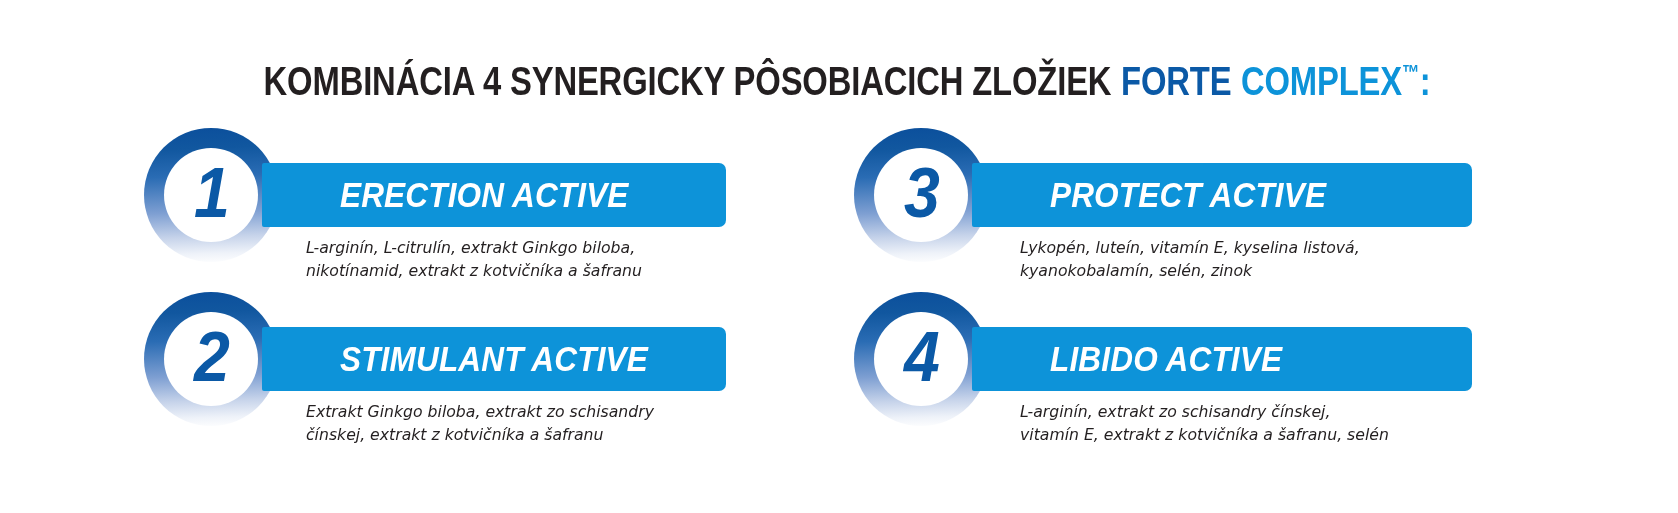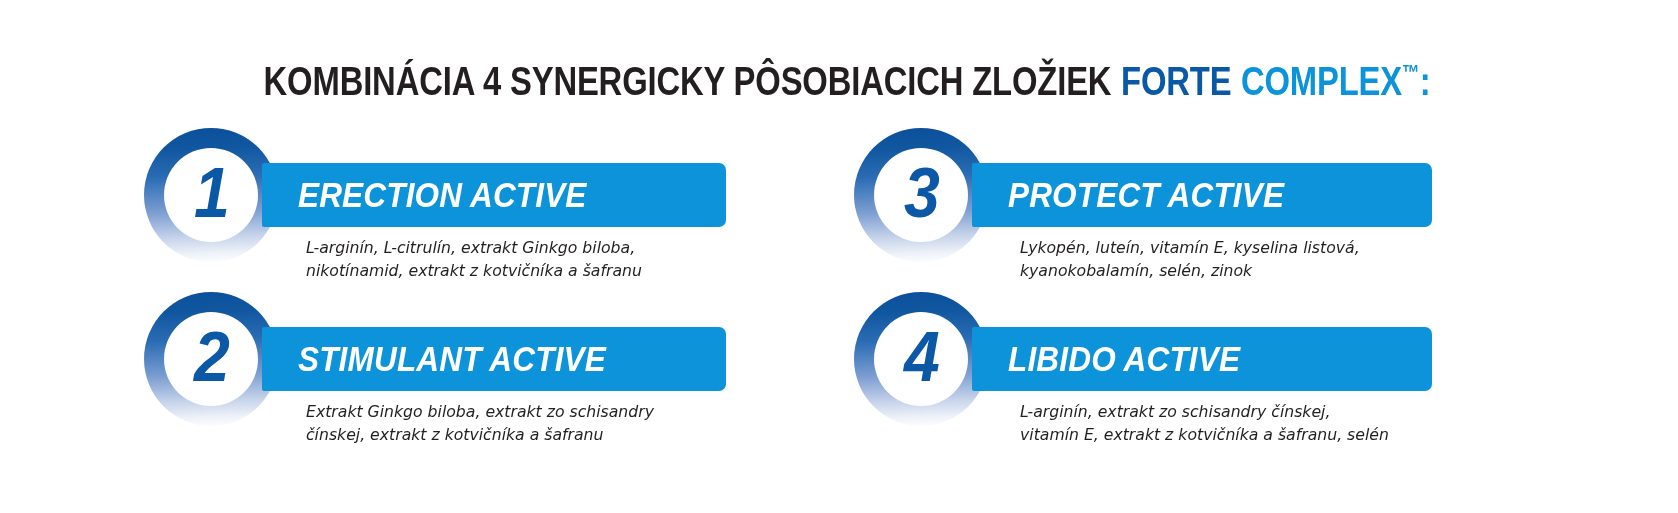--- a/index.html
+++ b/index.html
@@ -52,24 +52,24 @@
     color:#0b59a6;letter-spacing:-2px;
     transform:scaleX(0.92);transform-origin:center;
     padding-bottom:4px;box-sizing:border-box;
   }
 
   
   .bar{
     position:absolute;left:118px;top:35px;height:64px;
     background:#0d93d9;border-radius:2px 7px 7px 2px;
     display:flex;align-items:center;
-    box-sizing:border-box;padding-left:36px;
+    box-sizing:border-box;padding-left:78px;
   }
   .bar-left{width:464px;}
-  .bar-right{width:460px;}
+  .bar-right{width:500px;}
   .bar-label{
     font-family:"Liberation Sans",sans-serif;
     font-weight:bold;font-style:italic;font-size:35px;
     color:#ffffff;white-space:nowrap;letter-spacing:0.2px;
     transform:scaleX(0.90);transform-origin:left center;
   }
 
   
   .desc{
     position:absolute;top:108px;

